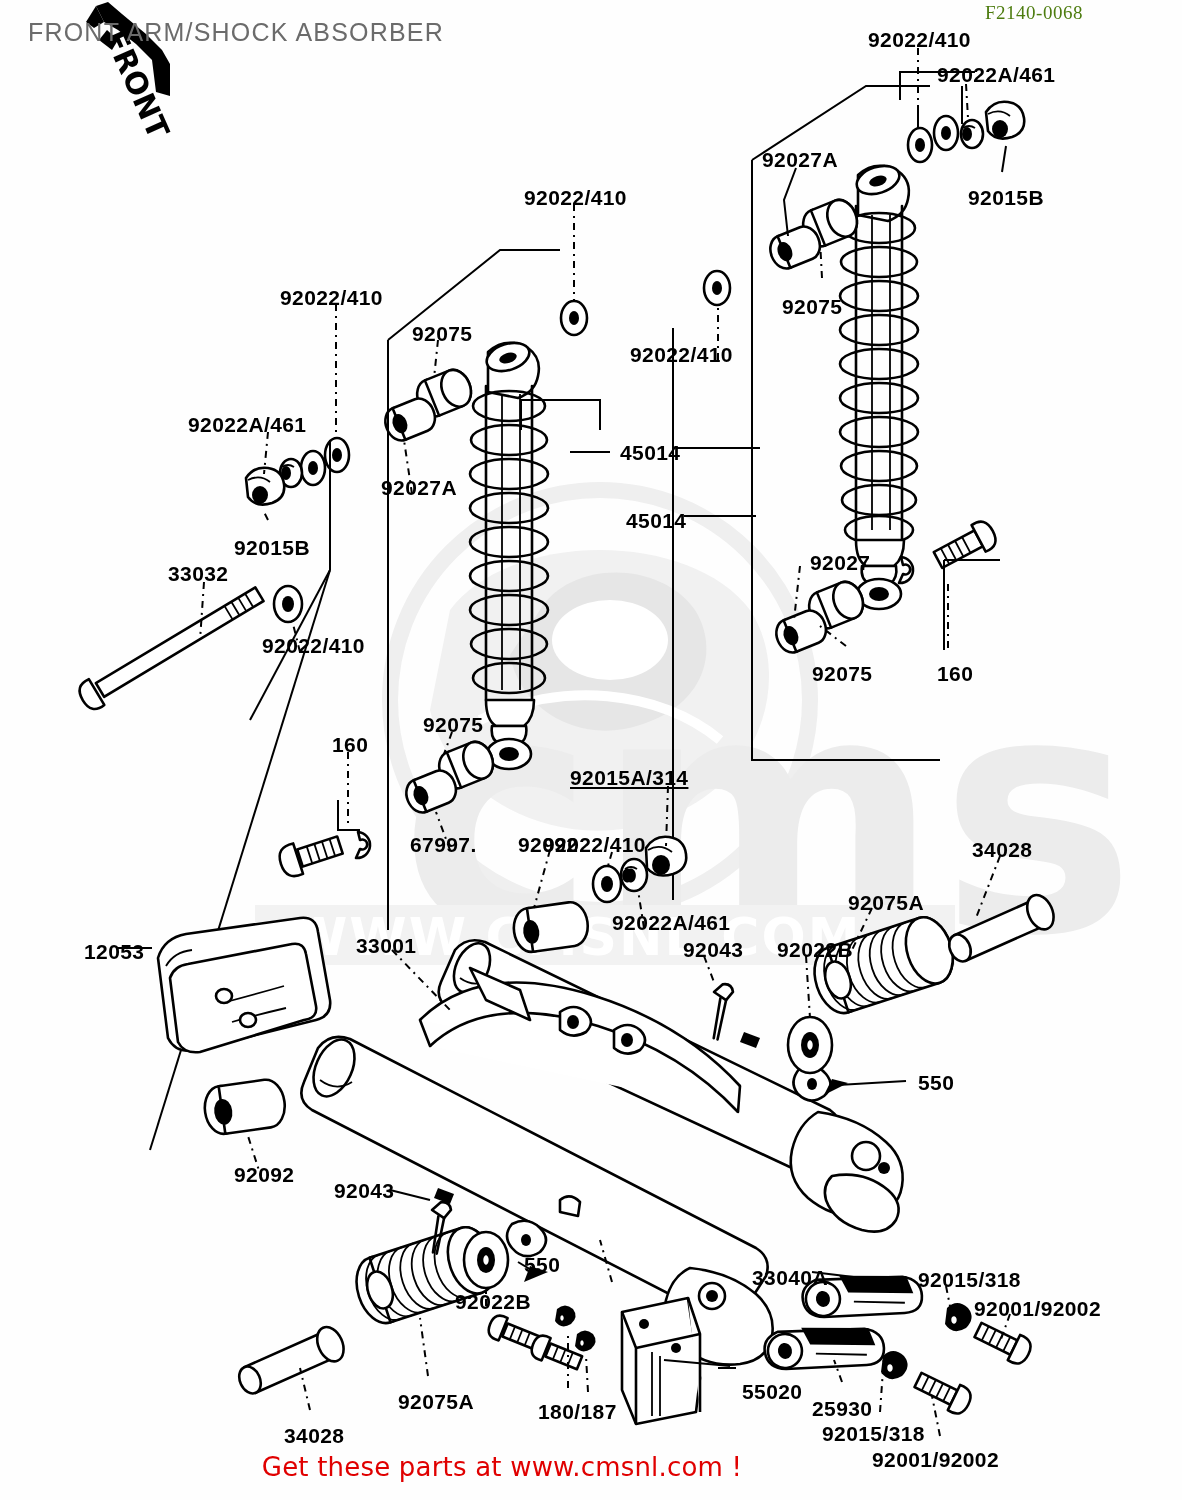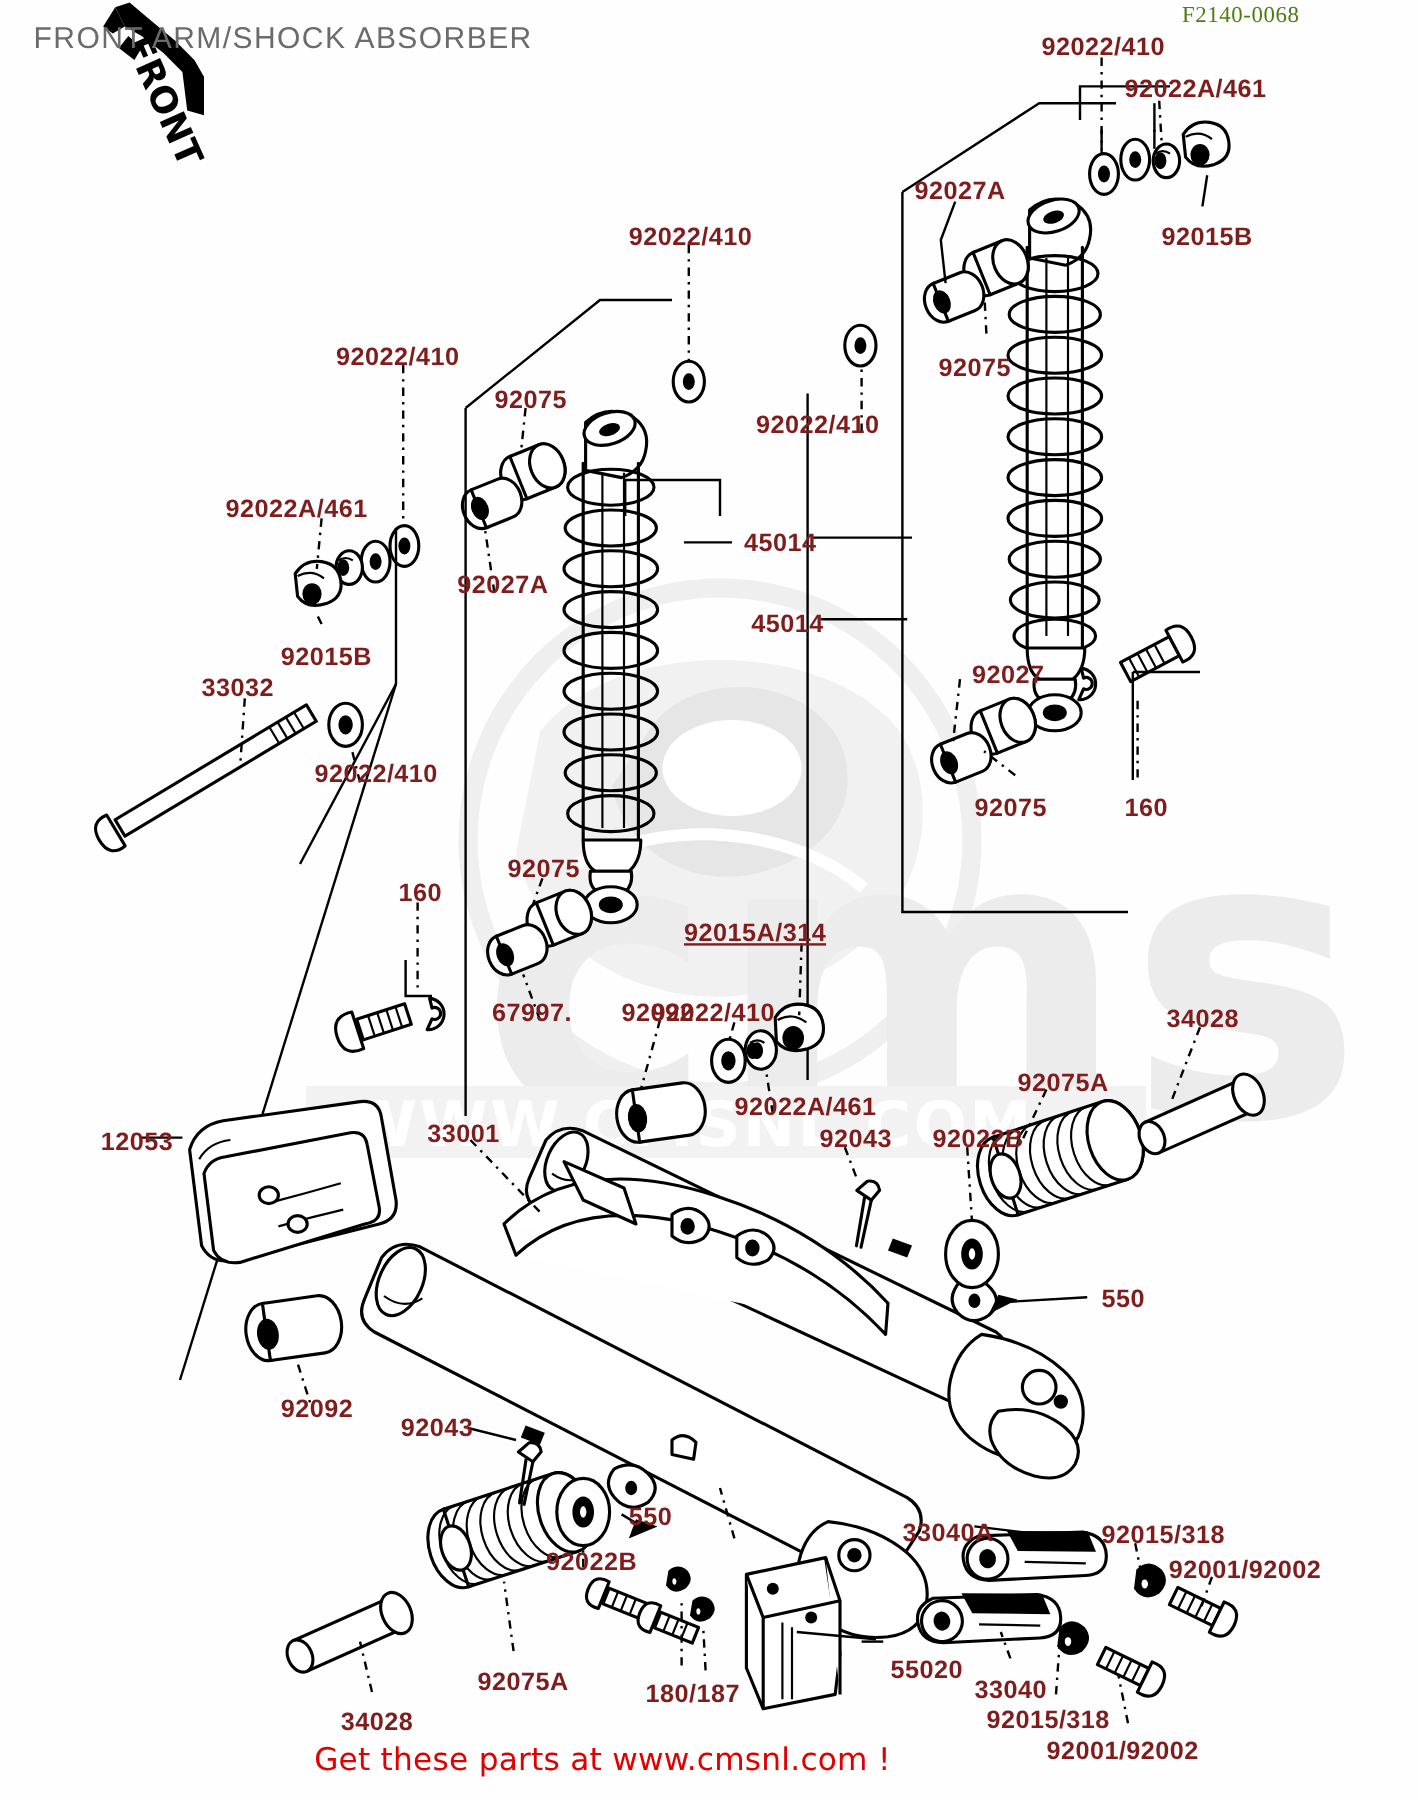--- a/index.html
+++ b/index.html
@@ -1,21 +1,21 @@
 <!DOCTYPE html>
 <html><head>
 <meta charset="utf-8">
 <style>
   html,body{margin:0;padding:0;background:#fff;}
   body{width:1182px;height:1500px;position:relative;overflow:hidden;
        font-family:"Liberation Sans", sans-serif;background:#fefefe;}
   #stage{position:absolute;left:0;top:0;width:1182px;height:1500px;}
   svg#art{position:absolute;left:0;top:0;width:1182px;height:1500px;}
   .lbl{position:absolute;font-family:"Liberation Sans",sans-serif;
-       font-size:21px;font-weight:700;color:#7f1d1d;white-space:nowrap;
+       font-size:21px;font-weight:700;color:#000000;white-space:nowrap;
        letter-spacing:0.4px;}
   #title{position:absolute;left:28px;top:18px;font-size:25px;color:#6b6b6b;
          font-weight:400;letter-spacing:1.2px;white-space:nowrap;}
   #diagcode{position:absolute;left:985px;top:2px;font-size:19px;color:#4d7c0f;
             font-weight:400;letter-spacing:0.5px;font-family:"Liberation Serif",serif;}
   #footer{position:absolute;left:0;top:1452px;width:1004px;text-align:center;
           color:#e00000;font-size:26px;font-weight:400;letter-spacing:0.2px;
           font-family:"DejaVu Sans",sans-serif;}
 </style>
 </head>
@@ -588,20 +588,20 @@
       <div class="lbl" style="left: 234px; top: 1163px;">92092</div>
       <div class="lbl" style="left: 334px; top: 1179px;">92043</div>
       <div class="lbl" style="left: 524px; top: 1253px;">550</div>
       <div class="lbl" style="left: 455px; top: 1290px;">92022B</div>
       <div class="lbl" style="left: 752px; top: 1266px;">33040A</div>
       <div class="lbl" style="left: 918px; top: 1268px;">92015/318</div>
       <div class="lbl" style="left: 974px; top: 1297px;">92001/92002</div>
       <div class="lbl" style="left: 398px; top: 1390px;">92075A</div>
       <div class="lbl" style="left: 538px; top: 1400px;">180/187</div>
       <div class="lbl" style="left: 742px; top: 1380px;">55020</div>
-      <div class="lbl" style="left: 812px; top: 1397px;">33040</div>
+      <div class="lbl" style="left: 812px; top: 1397px;">25930</div>
       <div class="lbl" style="left: 822px; top: 1422px;">92015/318</div>
       <div class="lbl" style="left: 872px; top: 1448px;">92001/92002</div>
       <div class="lbl" style="left: 284px; top: 1424px;">34028</div>
     </div>
 
   <div id="footer">Get these parts at www.cmsnl.com !</div>
 </div>
 
 </body></html>

